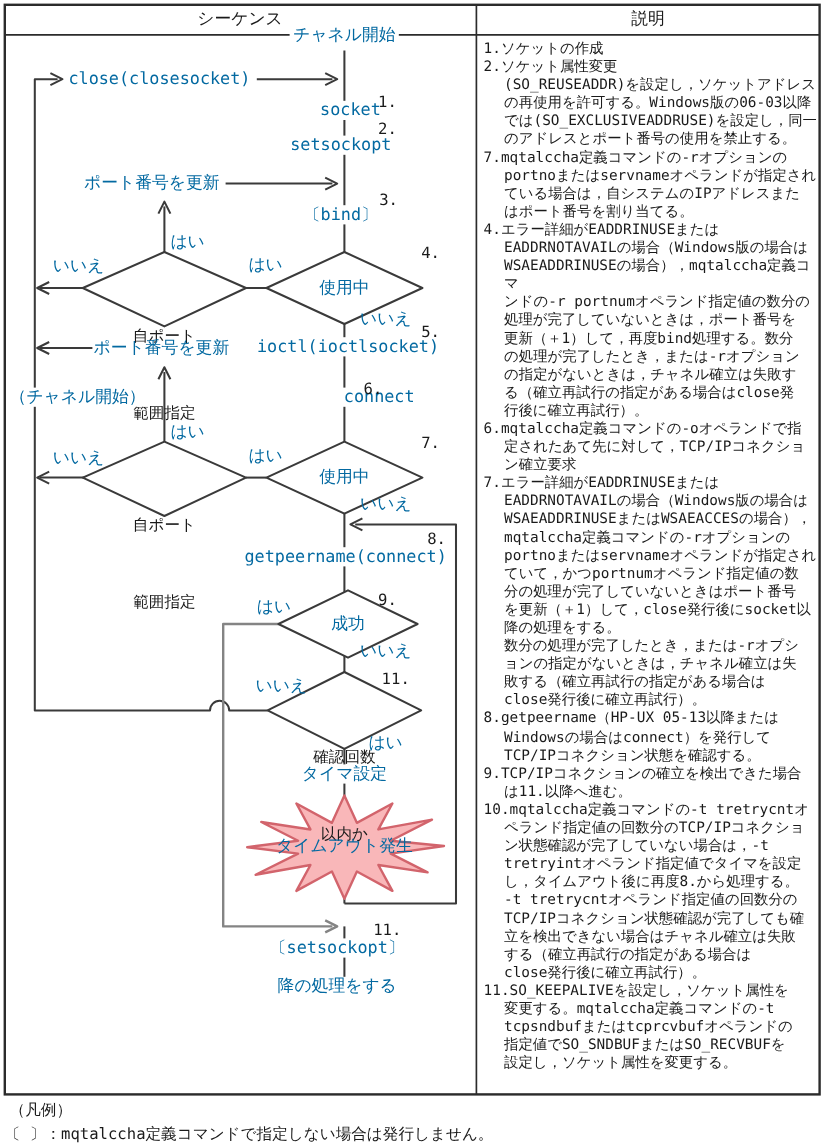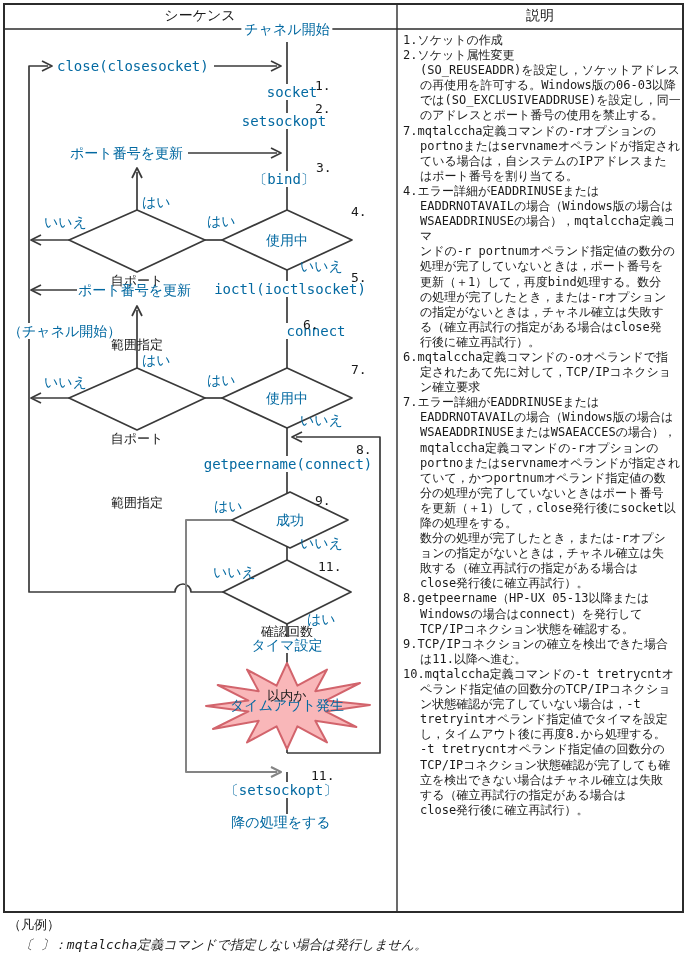--- a/index.html
+++ b/index.html
@@ -185,18 +185,23 @@
     <div class="ditem">10.mqtalccha定義コマンドの-t tretrycntオ
 ペランド指定値の回数分のTCP/IPコネクショ
 ン状態確認が完了していない場合は，-t
 tretryintオペランド指定値でタイマを設定
 し，タイムアウト後に再度8.から処理する。
 -t tretrycntオペランド指定値の回数分の
 TCP/IPコネクション状態確認が完了しても確
 立を検出できない場合はチャネル確立は失敗
 する（確立再試行の指定がある場合は
 close発行後に確立再試行）。</div>
+    <div class="ditem">11.SO_KEEPALIVEを設定し，ソケット属性を
+変更する。mqtalccha定義コマンドの-t
+tcpsndbufまたはtcprcvbufオペランドの
+指定値でSO_SNDBUFまたはSO_RECVBUFを
+設定し，ソケット属性を変更する。</div>
   </div>
 
   <div class="legend" style="left:8px;top:916px;">（凡例）</div>
-  <div class="legend" style="left:20px;top:936px;font-style:italic;">〔 〕：mqtalccha定義コマンドで指定しない場合は発行しません。</div>
+  <div class="legend" style="left:4px;top:936px;">〔 〕：mqtalccha定義コマンドで指定しない場合は発行しません。</div>
 
 </div>
 
 </body></html>

